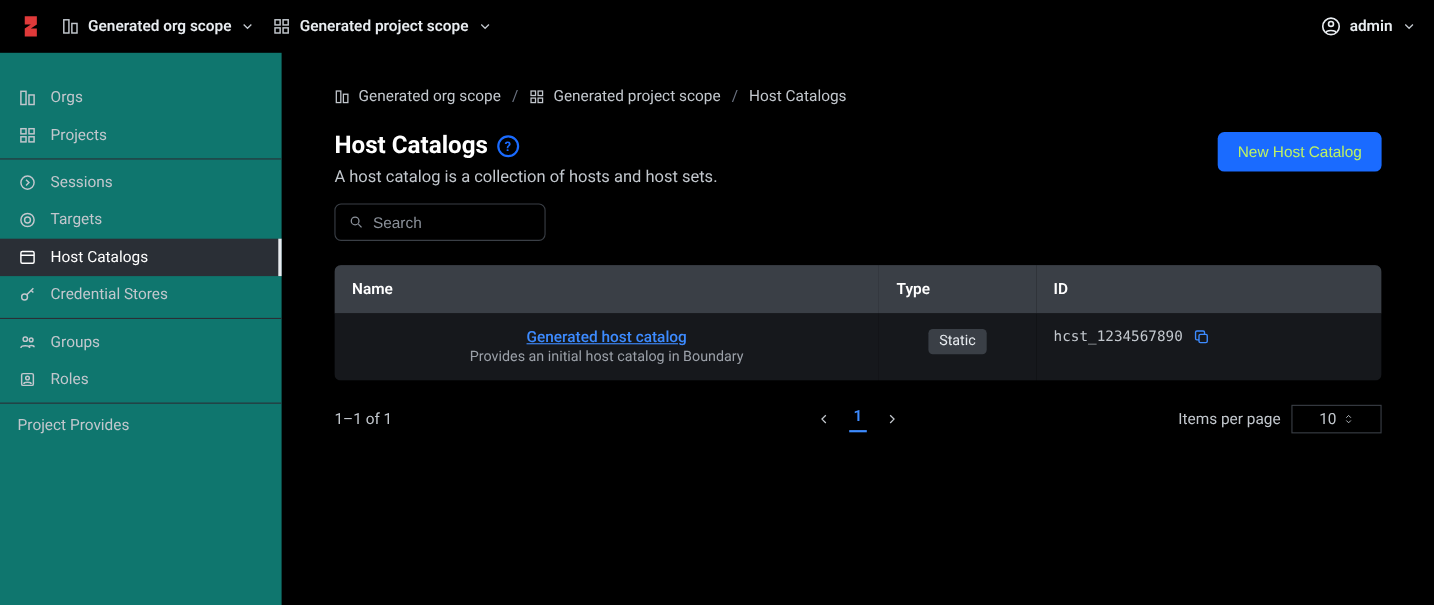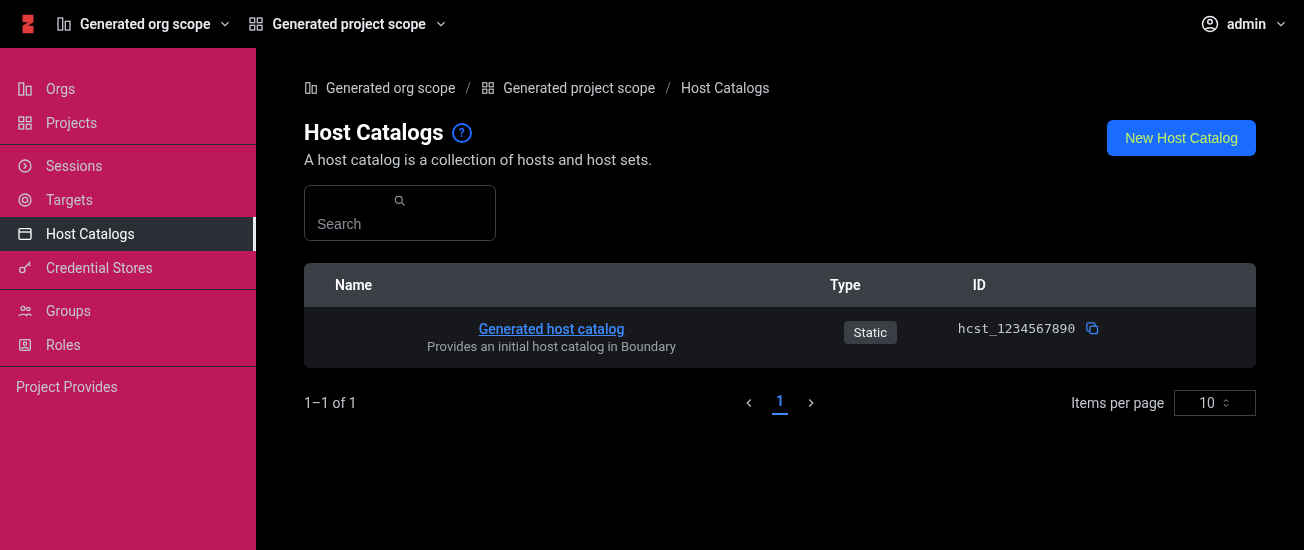--- a/index.html
+++ b/index.html
@@ -53,21 +53,21 @@
       font-size: 14px;
       font-weight: 600;
       cursor: pointer;
     }
     .layout {
       display: flex;
       height: calc(100% - 48px);
     }
     .sidebar {
       width: 256px;
-      background: #be185d;
+      background: #0f766e;
       padding-top: 24px;
       flex-shrink: 0;
     }
     .sidebar-section {
       border-bottom: 1px solid #2a2f36;
       padding-bottom: 4px;
       margin-bottom: 4px;
     }
     .sidebar-section:last-child {
       border-bottom: none;
@@ -174,21 +174,20 @@
     .search-box {
       display: flex;
       align-items: center;
       gap: 8px;
       border: 1px solid #3a3f46;
       border-radius: 6px;
       padding: 8px 12px;
       width: 192px;
       margin-bottom: 22px;
       background: #000000;
-      flex-direction: column;
     }
     .search-box input {
       background: transparent;
       border: none;
       outline: none;
       color: #e8ecf0;
       font-size: 14px;
       width: 100%;
     }
     .search-box input::placeholder {
@@ -196,21 +195,21 @@
     }
     .table {
       width: 100%;
       border-collapse: collapse;
       border-radius: 6px;
       overflow: hidden;
     }
     .table thead th {
       background: #3a3f46;
       text-align: left;
-      padding: 14px 31px;
+      padding: 14px 16px;
       font-size: 14px;
       font-weight: 600;
       color: #ffffff;
     }
     .table tbody td {
       background: #16181c;
       padding: 14px 16px;
       font-size: 14px;
       color: #c2c7cd;
       vertical-align: top;

